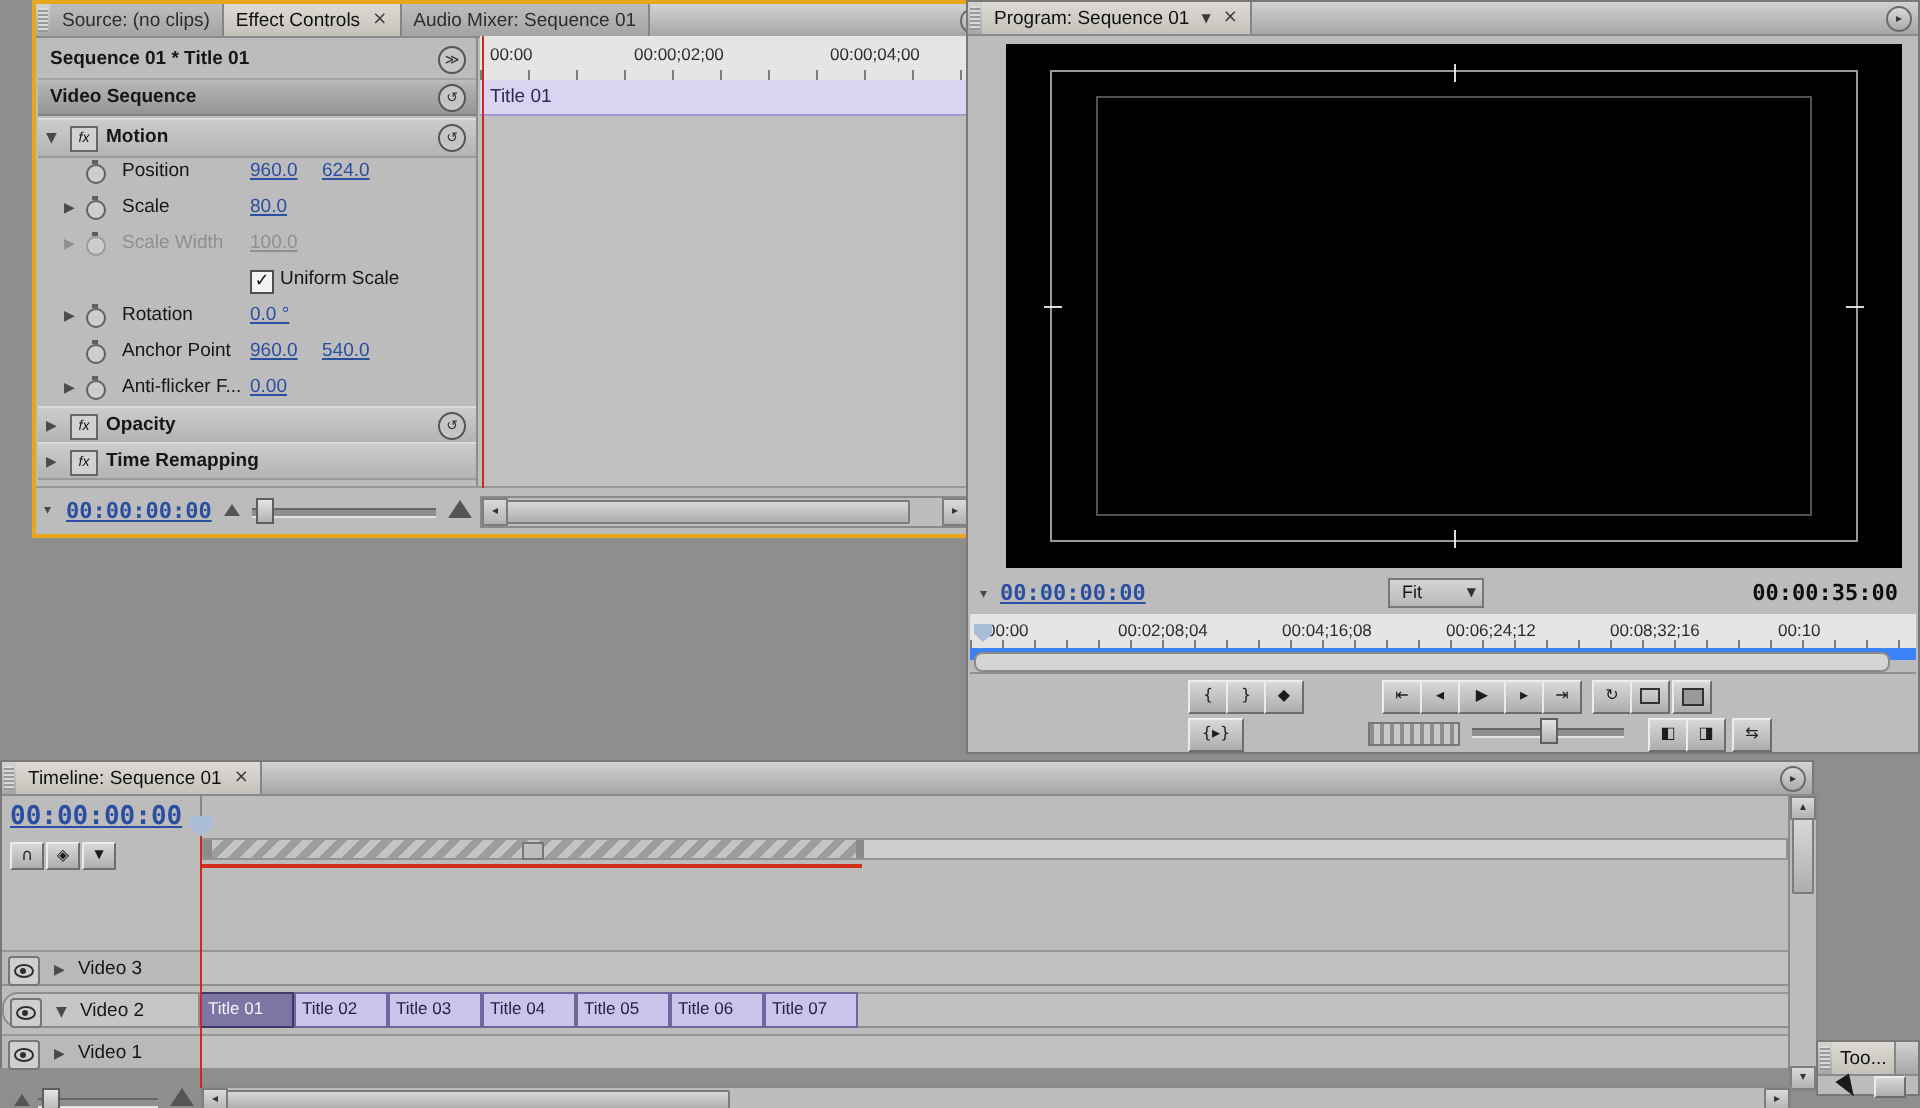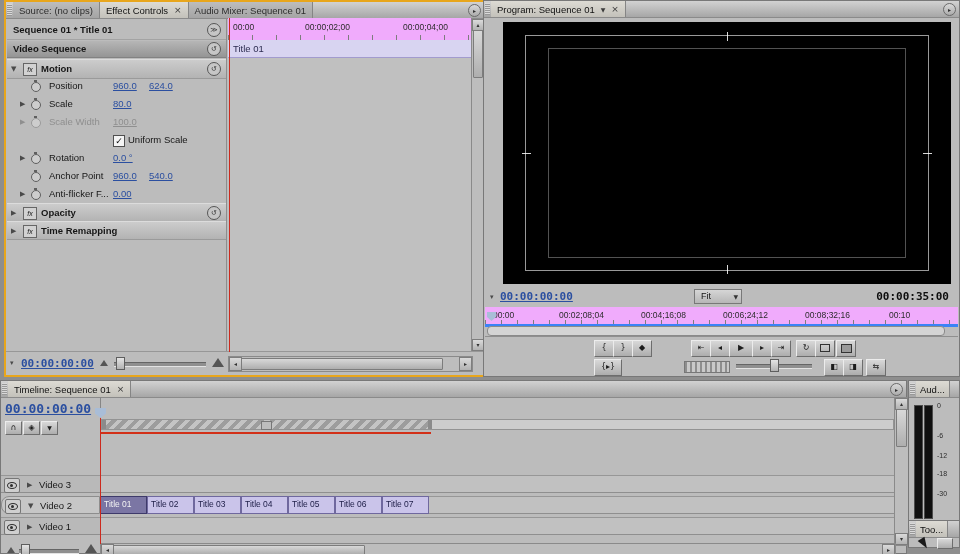--- a/index.html
+++ b/index.html
@@ -19,21 +19,21 @@
   .dis{color:#8f8f8f !important}
   .ecrow{position:absolute;left:1px;width:219px;height:18px}
   .fxhead{background:linear-gradient(#cccccc,#b3b3b3);border-top:1px solid #dcdcdc;border-bottom:1px solid #9a9a9a}
   .sechead{background:linear-gradient(#b6b6b6,#959595);border-bottom:1px solid #828282}
   .tri{position:absolute;font-size:7px;color:#4a4a4a}
   .sw{position:absolute;width:8px;height:8px;border:1px solid #5f5f5f;border-radius:50%;background:#cdcdcd}
   .sw:after{content:"";position:absolute;left:2px;top:-3px;width:3px;height:2px;background:#5f5f5f}
   .circ{position:absolute;width:12px;height:12px;border:1px solid #565656;border-radius:50%;background:#c6c6c6;font-size:7px;line-height:12px;text-align:center;color:#333}
   .cb{position:absolute;width:10px;height:10px;background:#f4f4f4;border:1px solid #4f4f4f;font-size:9px;line-height:10px;text-align:center;color:#111}
   .rlabel{position:absolute;font-size:8.5px;color:#2c2c2c;white-space:nowrap}
-  .ruler{position:absolute;background:#f0abfc;border-bottom:3px solid #3b82f6}
+  .ruler{position:absolute;background:#e5e5e5;border-bottom:6px solid #3b82f6}
   .cti{position:absolute;width:1px;background:#cc2a1e;z-index:6}
   .ctihead{position:absolute;width:11px;height:10px;background:#a9bdd7;border:0;clip-path:polygon(0 0,100% 0,100% 55%,50% 100%,0 55%);z-index:6}
   .sb{position:absolute;background:#bdbdbd;border:1px solid #8a8a8a}
   .sbb{position:absolute;background:linear-gradient(#dadada,#b2b2b2);border:1px solid #7e7e7e;text-align:center;color:#333;font-size:6px;line-height:9px}
   .sbt{position:absolute;background:linear-gradient(#d8d8d8,#aeaeae);border:1px solid #7c7c7c;border-radius:1px}
   .tbtn{position:absolute;width:18px;height:15px;background:linear-gradient(#d8d8d8,#adadad);border:1px solid;border-color:#ececec #6d6d6d #6d6d6d #ececec;color:#1c1c1c;text-align:center;font-size:8px;line-height:14px}
   .groove{position:absolute;height:3px;background:#8f8f8f;border-top:1px solid #656565;border-bottom:1px solid #e3e3e3}
   .thumb{position:absolute;width:7px;height:11px;background:linear-gradient(#e4e4e4,#b2b2b2);border:1px solid #5e5e5e}
   .mtn-s{position:absolute;width:0;height:0;border-left:4px solid transparent;border-right:4px solid transparent;border-bottom:6px solid #555}
   .mtn-l{position:absolute;width:0;height:0;border-left:6px solid transparent;border-right:6px solid transparent;border-bottom:9px solid #555}
@@ -45,21 +45,21 @@
   .clip.sel{background:#7b76a4;border-color:#3e3a6a;color:#f4f4f4}
   .safe{position:absolute;border:1px solid rgba(255,255,255,.6)}
   .tick{position:absolute;background:rgba(255,255,255,.85)}
   .arrowtool{position:absolute;width:0;height:0;border-left:4px solid transparent;border-right:4px solid transparent;border-top:11px solid #1a1a1a;transform:rotate(-32deg)}
 </style>
 </head>
 <body>
 
 <div id="app">
 
-  <div class="panel" style="left:4px;top:0;width:482px;height:377px;border:2px solid #e8a61c">
+  <div class="panel" style="left:16px;top:0;width:482px;height:269px;border:2px solid #e8a61c">
     <div class="tabbar">
       <span class="grip"></span>
       <span class="tab">
           <span>Source: (no clips)</span>
         </span>
       <span class="tab active">
         <span>Effect Controls</span>
         <span class="x ico">×</span>
       </span>
       <span class="tab">
@@ -237,21 +237,21 @@
 
     <span class="tbtn ico" style="left:110px;top:358px;width:26px">{▸}</span>
     <div style="position:absolute;left:200px;top:360px;width:44px;height:10px;border:1px solid #777;background:repeating-linear-gradient(90deg,#8e8e8e 0 2px,#c9c9c9 2px 5px)"></div>
     <div class="groove" style="left:252px;top:363px;width:76px"></div>
     <div class="thumb" style="left:286px;top:358px"></div>
     <span class="tbtn ico" style="left:340px;top:358px">◧</span>
     <span class="tbtn ico" style="left:359px;top:358px">◨</span>
     <span class="tbtn ico" style="left:382px;top:358px">⇆</span>
   </div>
 
-  <div class="panel" style="left:0;top:380px;width:907px;height:174px">
+  <div class="panel" style="left:0;top:380px;width:907px;height:154px">
     <div class="tabbar">
       <span class="grip"></span>
       <span class="tab active">
         <span>Timeline: Sequence 01</span>
         <span class="x ico">×</span>
       </span>
       <span class="pmenu ico">▸</span>
     </div>
 
     <span class="tc hot" style="position:absolute;left:4px;top:20px;font-size:13px;text-decoration:underline">00:00:00:00</span>
@@ -315,35 +315,20 @@
     <div class="groove" style="left:18px;top:168px;width:60px"></div>
     <div class="thumb" style="left:20px;top:163px"></div>
     <span class="mtn-l" style="left:84px;top:163px"></span>
     <div class="sb" style="left:99px;top:162px;width:794px;height:12px">
       <span class="sbb ico" style="left:0;top:0;bottom:0;width:11px">◂</span>
       <div class="sbt" style="left:12px;top:1px;bottom:1px;width:250px"></div>
       <span class="sbb ico" style="right:0;top:0;bottom:0;width:11px">▸</span>
     </div>
   </div>
 
-  <div class="panel" style="left:908px;top:380px;width:52px;height:145px">
-    <div class="tabbar">
-      <span class="grip"></span>
-      <span class="tab active" style="padding:0 4px">
-          <span>Aud...</span>
-        </span>
-    </div>
-    <div style="position:absolute;left:5px;top:24px;width:7px;height:112px;background:#101010;border:1px solid #4c4c4c"></div>
-    <div style="position:absolute;left:15px;top:24px;width:7px;height:112px;background:#101010;border:1px solid #4c4c4c"></div>
-    <span class="rlabel" style="left:28px;top:21px;font-size:7px">0</span>
-    <span class="rlabel" style="left:28px;top:51px;font-size:7px">-6</span>
-    <span class="rlabel" style="left:28px;top:71px;font-size:7px">-12</span>
-    <span class="rlabel" style="left:28px;top:89px;font-size:7px">-18</span>
-    <span class="rlabel" style="left:28px;top:109px;font-size:7px">-30</span>
-  </div>
 
   <div class="panel" style="left:908px;top:520px;width:52px;height:28px">
     <div class="tabbar">
       <span class="grip"></span>
       <span class="tab active" style="padding:0 4px">
           <span>Too...</span>
         </span>
     </div>
     <span style="position:absolute;left:8px;top:17px;width:14px;height:10px">
         <span class="arrowtool" style="left:3px;top:0"></span>

